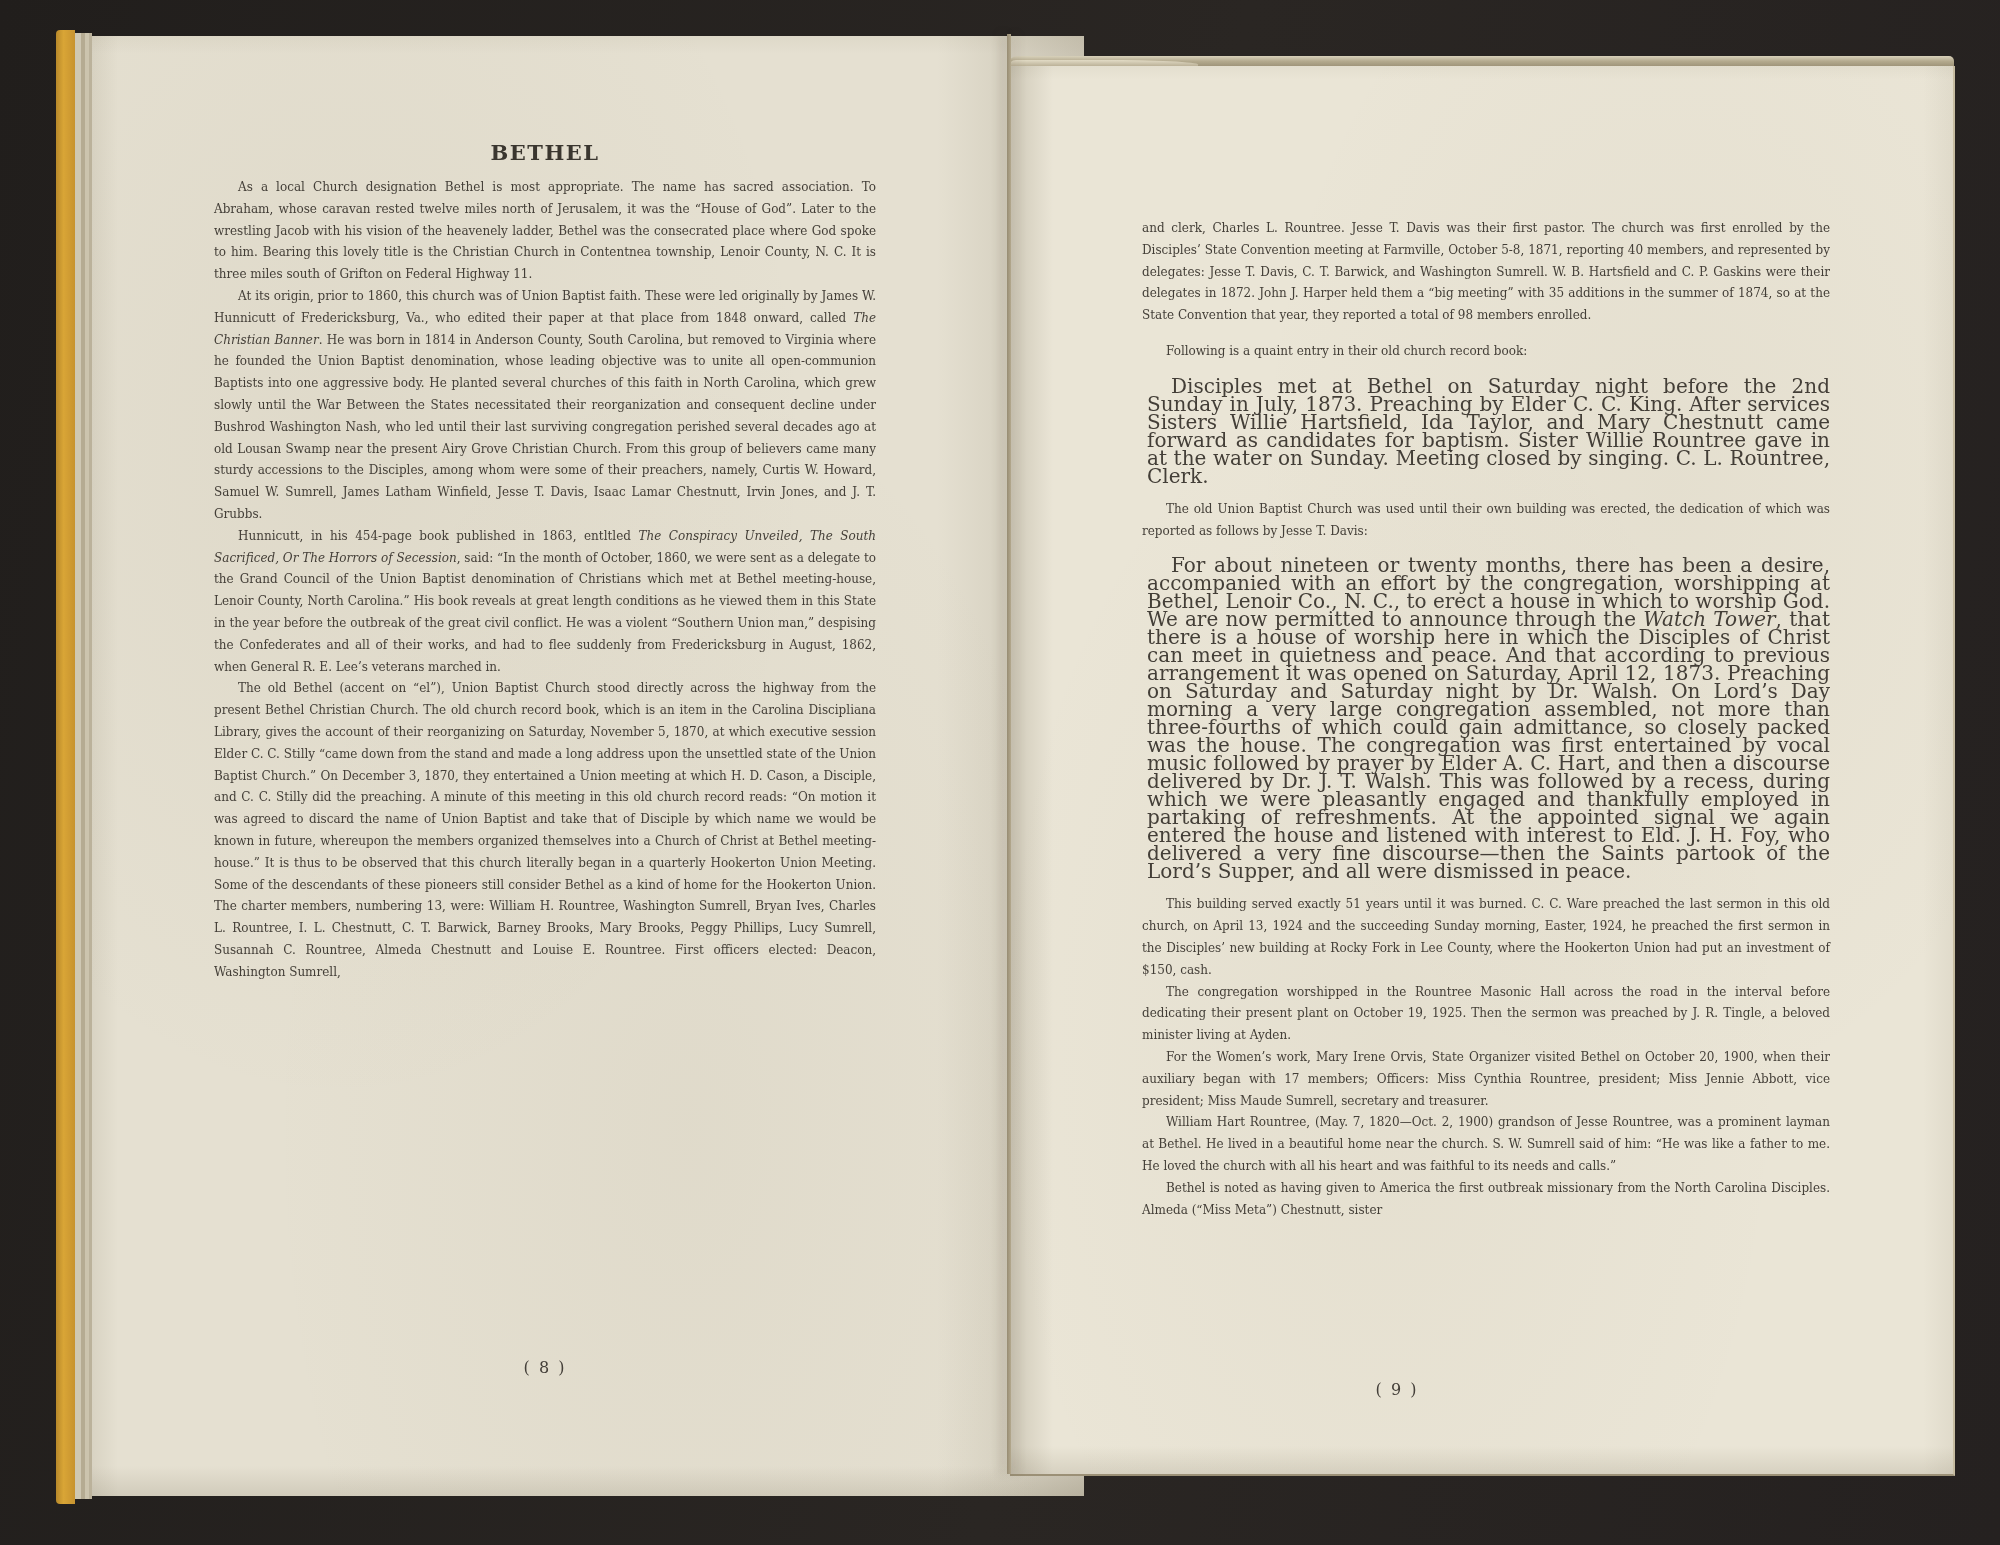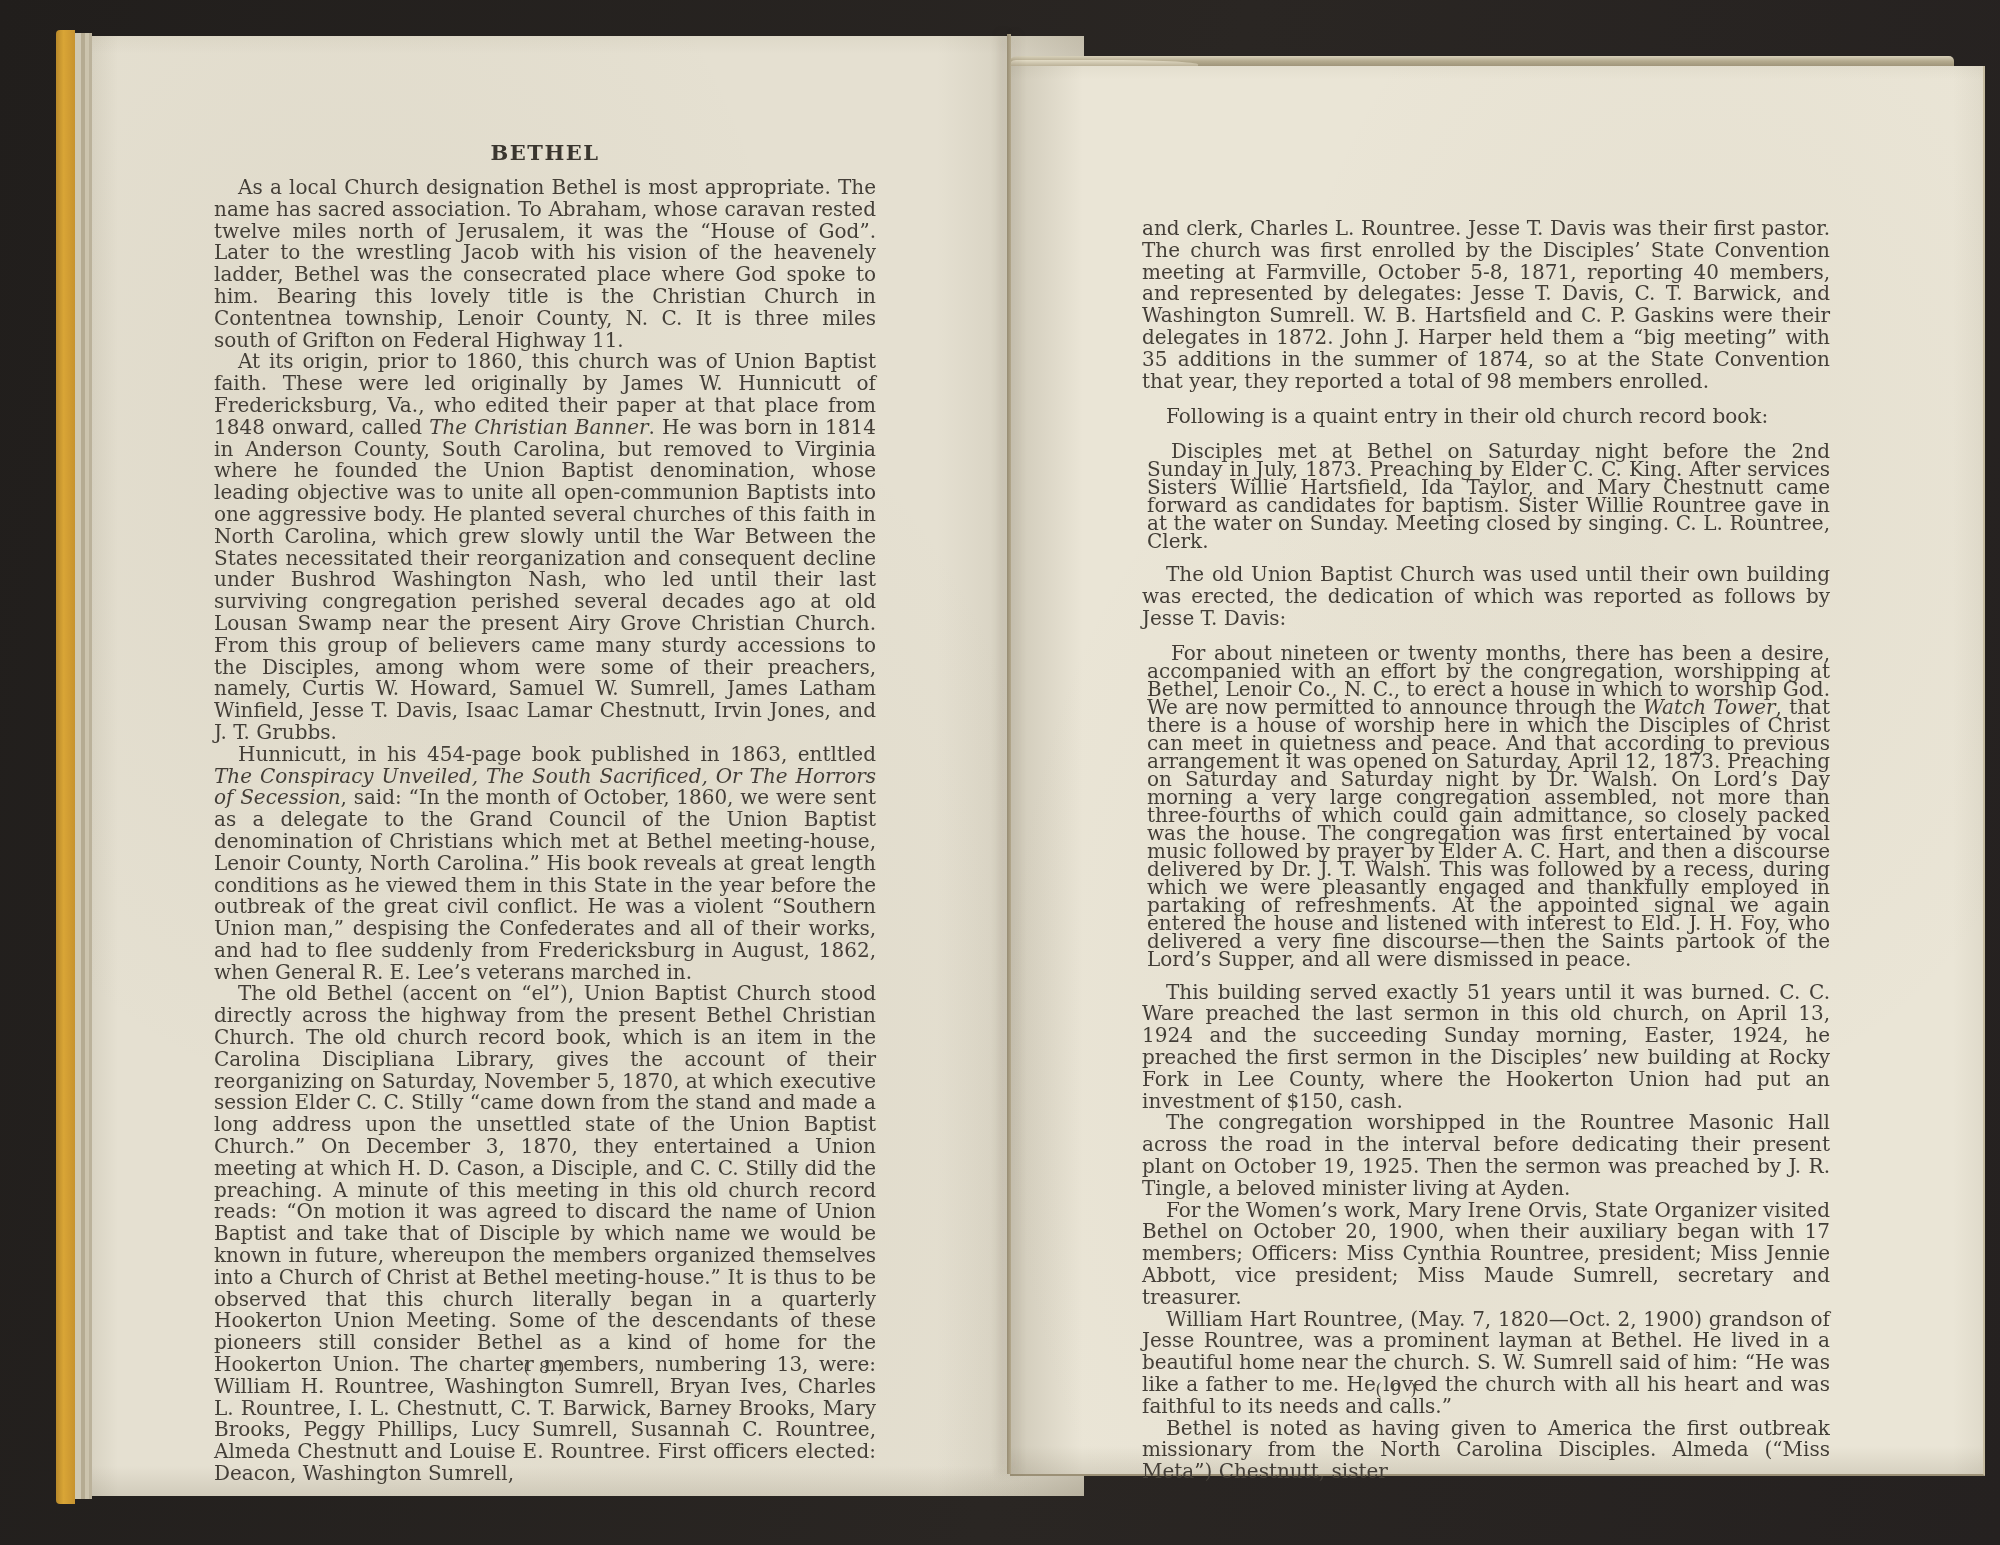--- a/index.html
+++ b/index.html
@@ -32,21 +32,20 @@
   .page-right{
     left:1010px;top:66px;width:943px;height:1408px;
     background-color:#eae5d6;
     background-image:
       radial-gradient(ellipse at 70% 30%, rgba(125,112,82,0.05), transparent 45%),
       radial-gradient(ellipse at 40% 70%, rgba(125,112,82,0.05), transparent 50%),
       linear-gradient(to left, rgba(105,95,68,0.08) 0px, transparent 30px, transparent 900px, rgba(95,85,60,0.20) 100%),
       linear-gradient(to bottom, rgba(105,95,68,0.05) 0px, transparent 14px, transparent 1380px, rgba(95,85,60,0.14) 100%);
     border-right:2px solid #c6bca1;
     border-bottom:2px solid #9b9076;
-    padding-left:30px;
   }
   .gutter-line{
     position:absolute;left:1007px;top:34px;width:4px;height:1440px;
     background:linear-gradient(to right,#978c73,#b3a88d);
     box-shadow:-6px 0 10px rgba(70,60,40,0.25), 6px 0 10px rgba(70,60,40,0.18);
   }
   .top-edge-right{
     position:absolute;left:1008px;top:56px;width:946px;height:12px;
     background:linear-gradient(to bottom,#d8d1bb 0%,#b3a98d 45%,#978c72 100%);
     border-radius:9px 5px 0 0;
@@ -57,21 +56,21 @@
     border-radius:8px 50% 0 0;
   }
   
   .col{position:absolute;color:#433e37;}
   .col-left{left:122px;top:104px;width:662px;}
   .col-right{left:132px;top:152px;width:688px;}
   .heading{
     margin:0 0 12px 0;text-align:center;font-size:21px;font-weight:bold;
     letter-spacing:1.5px;color:#3a362f;
   }
-  .col p{margin:0;font-size:20px;line-height:21.8px;text-align:justify;}
+  .col p{margin:0;font-size:12px;line-height:21.8px;text-align:justify;}
   .col p.indent{text-indent:24px;}
   .col p.spaced{margin-top:14px;}
   .col p.quote{
     font-size:20px;line-height:18px;margin:14px 0 14px 5px;
   }
   .pageno{
     position:absolute;font-size:16px;color:#45403a;letter-spacing:2px;
   }
   .pageno-left{left:122px;top:1322px;width:662px;text-align:center;}
   .pageno-right{left:312px;top:1314px;width:150px;text-align:center;}

